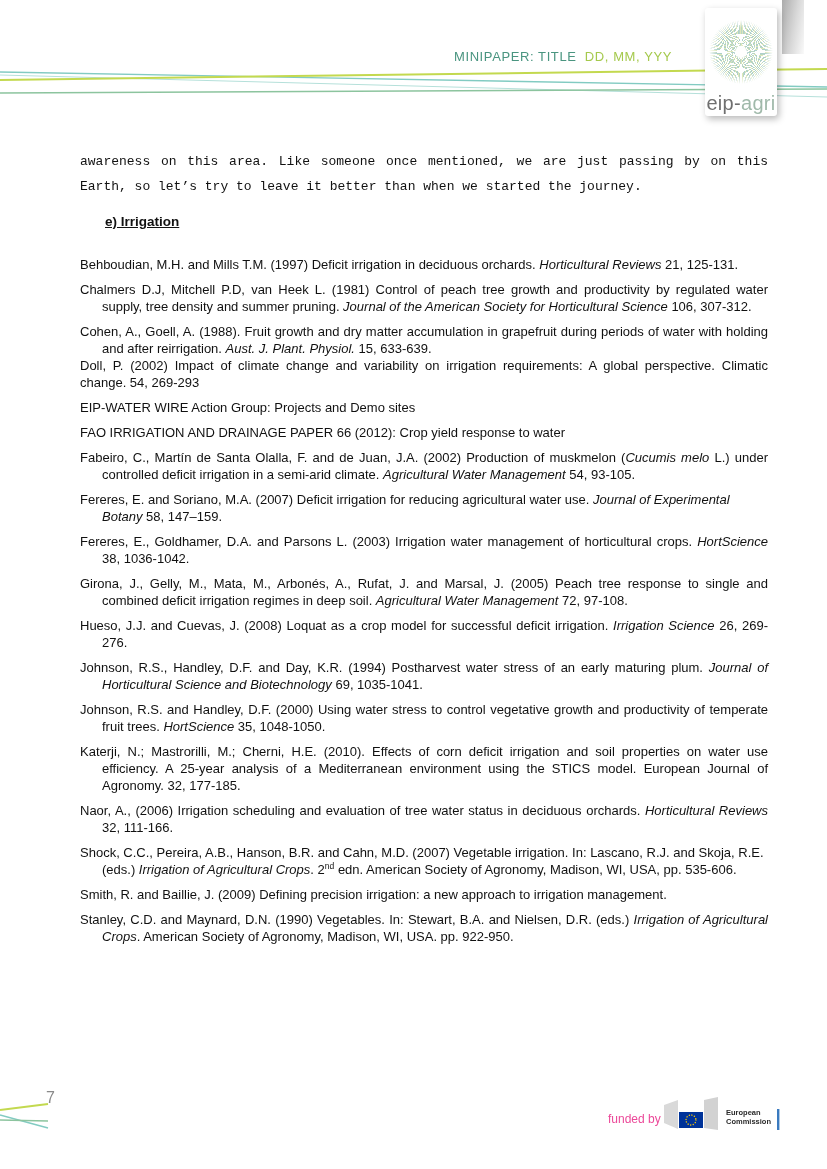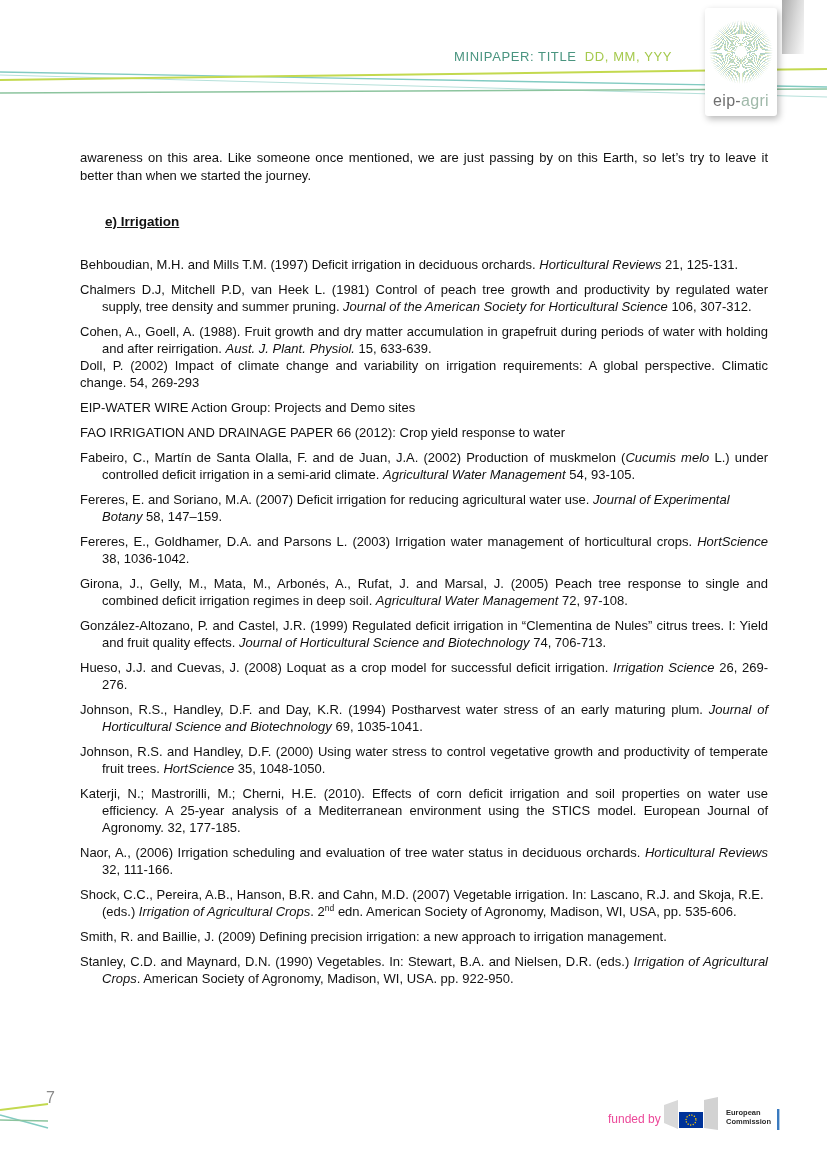--- a/index.html
+++ b/index.html
@@ -13,26 +13,26 @@
   .hdr-title .t2{color:#a5c94d;margin-left:4px;}
   .corner-strip{position:absolute;left:782px;top:0;width:22px;height:54px;
         background:linear-gradient(100deg,#ababab 0%,#d9d9d9 55%,#fafafa 100%);}
 
   .logo-card{position:absolute;left:705px;top:8px;width:72px;height:108px;background:#fff;
         border-radius:3px;box-shadow:2px 3px 7px rgba(0,0,0,.28);z-index:5;text-align:center;}
   .starburst{position:absolute;left:4px;top:12px;width:64px;height:64px;border-radius:50%;
         background:
           radial-gradient(circle,#fff 0 5px,rgba(255,255,255,0) 7px 24px,#fff 32px),
           repeating-conic-gradient(#b9d6c2 0deg 1.6deg,#fff 1.6deg 3.2deg,#dde7b9 3.2deg 4.8deg,#fff 4.8deg 6.4deg,#aed0cb 6.4deg 8deg,#fff 8deg 9.6deg);}
-  .logo-text{position:absolute;left:0;top:84px;width:72px;font-size:16px;letter-spacing:.3px;}
+  .logo-text{position:absolute;left:0;top:84px;width:72px;font-size:20px;letter-spacing:.3px;}
   .logo-text .eip{color:#6f6f6f;}
   .logo-text .agri{color:#a0b9aa;}
 
   
-  .intro{position:absolute;left:80px;top:136px;width:688px;font-size:13px;line-height:18px;text-align:justify;}
+  .intro{position:absolute;left:80px;top:136px;width:688px;font-size:13px;line-height:25px;text-align:justify;font-family:Liberation Mono, monospace;}
   .section-heading{position:absolute;left:105px;top:214px;font-size:13.5px;font-weight:bold;text-decoration:underline;}
 
   .refs{position:absolute;left:80px;top:248px;width:688px;font-size:13px;line-height:17px;}
   .ref{margin:0;}
   .ref.just{text-align:justify;}
   .ref.hang{padding-left:22px;text-indent:-22px;margin-top:8px;}
   .ref.gap{margin-top:8px;}
   .ref i{}
   .ref sup{font-size:8.5px;line-height:0;vertical-align:super;}
 
@@ -76,21 +76,20 @@
       <p class="ref hang just gap"><span>Behboudian, M.H. and Mills T.M. (1997) Deficit irrigation in deciduous orchards. </span><i>Horticultural Reviews</i><span> 21, 125-131.</span></p>
       <p class="ref hang just gap"><span>Chalmers D.J, Mitchell P.D, van Heek L. (1981) Control of peach tree growth and productivity by regulated water supply, tree density and summer pruning. </span><i>Journal of the American Society for Horticultural Science</i><span> 106, 307-312.</span></p>
       <p class="ref hang just gap"><span>Cohen, A., Goell, A. (1988). Fruit growth and dry matter accumulation in grapefruit during periods of water with holding and after reirrigation. </span><i>Aust. J. Plant. Physiol.</i><span> 15, 633-639.</span></p>
       <p class="ref just"><span>Doll, P. (2002) Impact of climate change and variability on irrigation requirements: A global perspective. Climatic change. 54, 269-293</span></p>
       <p class="ref hang gap"><span>EIP-WATER WIRE Action Group: Projects and Demo sites</span></p>
       <p class="ref hang gap"><span>FAO IRRIGATION AND DRAINAGE PAPER 66 (2012): Crop yield response to water</span></p>
       <p class="ref hang just gap"><span>Fabeiro, C., Martín de Santa Olalla, F. and de Juan, J.A. (2002) Production of muskmelon (</span><i>Cucumis melo</i><span> L.) under controlled deficit irrigation in a semi-arid climate. </span><i>Agricultural Water Management</i><span> 54, 93-105.</span></p>
       <p class="ref hang gap"><span>Fereres, E. and Soriano, M.A. (2007) Deficit irrigation for reducing agricultural water use. </span><i>Journal of Experimental Botany</i><span> 58, 147–159.</span></p>
       <p class="ref hang just"><span>Fereres, E., Goldhamer, D.A. and Parsons L. (2003) Irrigation water management of horticultural crops. </span><i>HortScience</i><span> 38, 1036-1042.</span></p>
       <p class="ref hang just gap"><span>Girona, J., Gelly, M., Mata, M., Arbonés, A., Rufat, J. and Marsal, J. (2005) Peach tree response to single and combined deficit irrigation regimes in deep soil. </span><i>Agricultural Water Management</i><span> 72, 97-108.</span></p>
-      <p class="ref hang just gap"><span>González-Altozano, P. and Castel, J.R. (1999) Regulated deficit irrigation in “Clementina de Nules” citrus trees. I: Yield and fruit quality effects. </span><i>Journal of Horticultural Science and Biotechnology</i><span> 74, 706-713.</span></p>
       <p class="ref hang just gap"><span>Hueso, J.J. and Cuevas, J. (2008) Loquat as a crop model for successful deficit irrigation. </span><i>Irrigation Science</i><span> 26, 269-276.</span></p>
       <p class="ref hang just gap"><span>Johnson, R.S., Handley, D.F. and Day, K.R. (1994) Postharvest water stress of an early maturing plum. </span><i>Journal of Horticultural Science and Biotechnology</i><span> 69, 1035-1041.</span></p>
       <p class="ref hang just gap"><span>Johnson, R.S. and Handley, D.F. (2000) Using water stress to control vegetative growth and productivity of temperate fruit trees. </span><i>HortScience</i><span> 35, 1048-1050.</span></p>
       <p class="ref hang just gap"><span>Katerji, N.; Mastrorilli, M.; Cherni, H.E. (2010). Effects of corn deficit irrigation and soil properties on water use efficiency. A 25-year analysis of a Mediterranean environment using the STICS model. European Journal of Agronomy. 32, 177-185.</span></p>
       <p class="ref hang just gap"><span>Naor, A., (2006) Irrigation scheduling and evaluation of tree water status in deciduous orchards. </span><i>Horticultural Reviews</i><span> 32, 111-166.</span></p>
       <p class="ref hang gap"><span>Shock, C.C., Pereira, A.B., Hanson, B.R. and Cahn, M.D. (2007) Vegetable irrigation. In:  Lascano, R.J. and Skoja, R.E. (eds.) </span><i>Irrigation of Agricultural Crops</i><span>. 2</span><sup>nd</sup><span> edn. American Society of Agronomy, Madison, WI, USA, pp. 535-606.</span></p>
       <p class="ref hang"><span>Smith, R. and Baillie, J. (2009) Defining precision irrigation: a new approach to irrigation management.</span></p>
       <p class="ref hang just gap"><span>Stanley, C.D. and Maynard, D.N. (1990) Vegetables. In: Stewart, B.A. and Nielsen, D.R. (eds.) </span><i>Irrigation of Agricultural Crops</i><span>. American Society of Agronomy, Madison, WI, USA. pp. 922-950.</span></p>
     </div>
 

